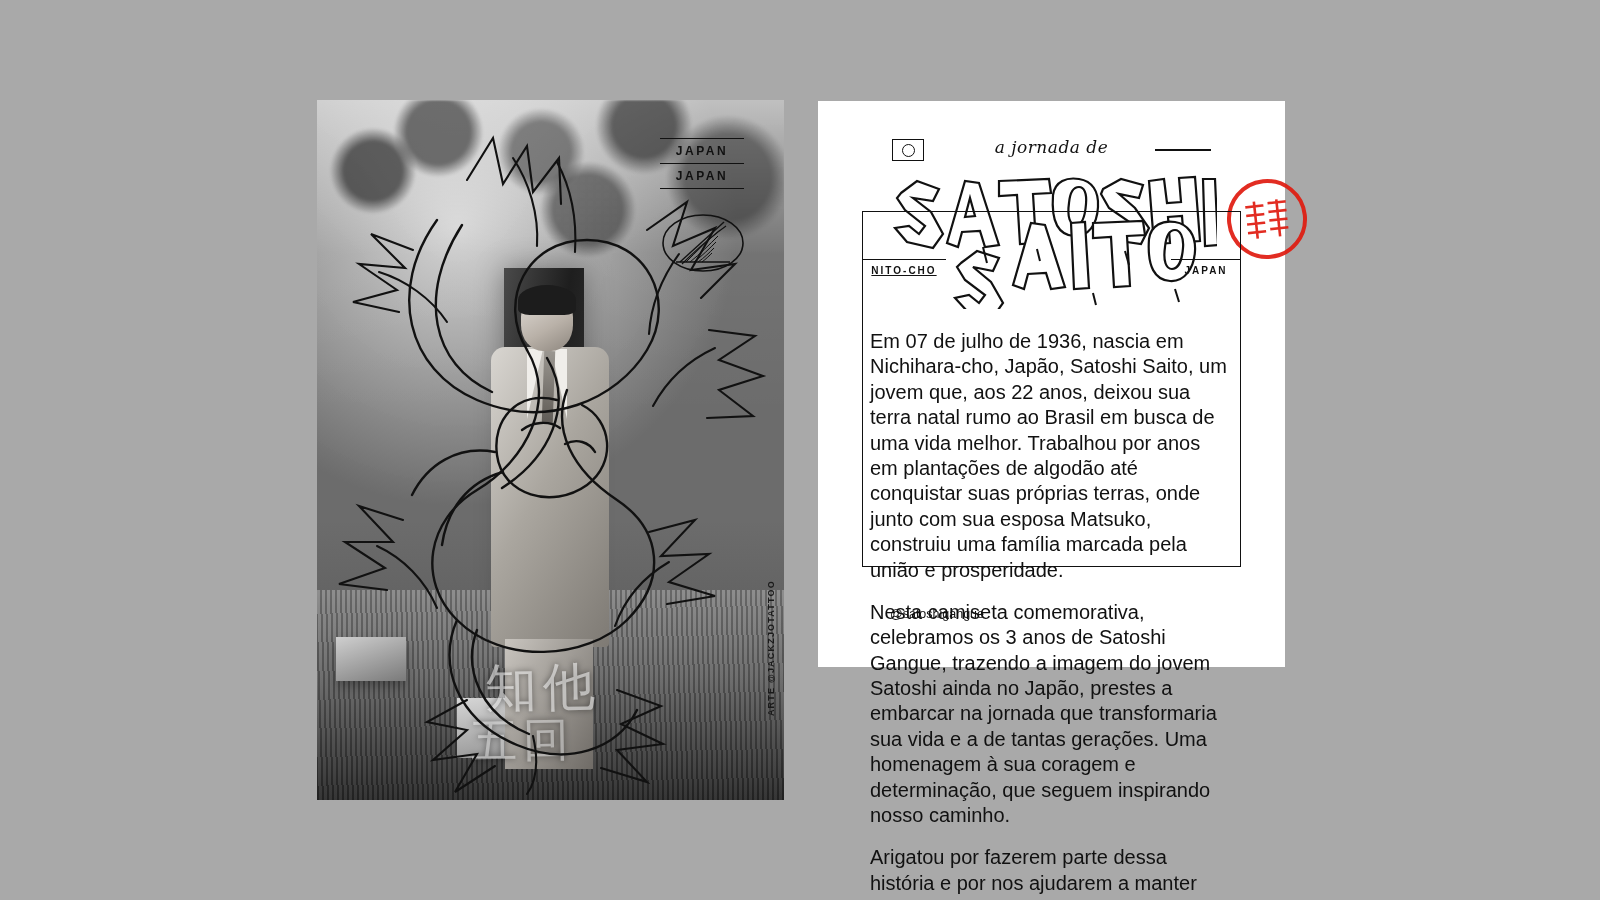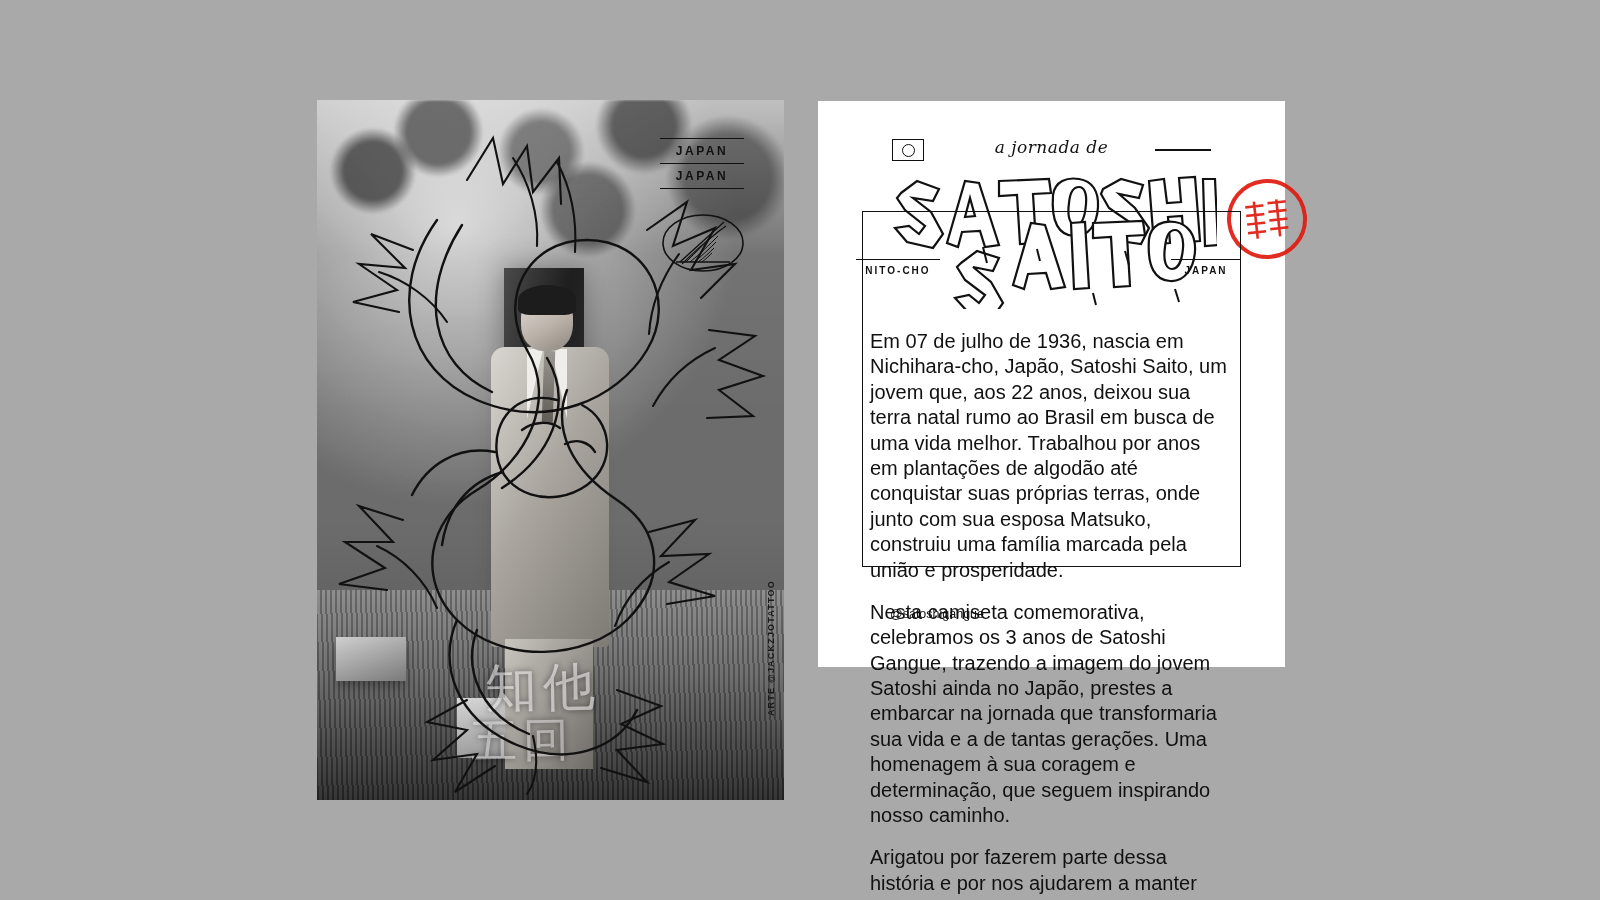--- a/index.html
+++ b/index.html
@@ -266,21 +266,21 @@
 
   .city-left, .city-right {
     position: absolute;
     top: 158px;
     font-size: 10px;
     letter-spacing: 2px;
     font-weight: 700;
     color: #111;
     text-align: center;
   }
-  .city-left { left: 38px; width: 84px; }
+  .city-left { left: 44px; width: 84px; text-decoration: underline; }
   .city-right { right: 44px; width: 70px; }
   .city-left .bar, .city-right .bar {
     height: 1.4px;
     background: #111;
     margin-bottom: 5px;
   }
 
   .red-seal {
     position: absolute;
     right: -22px;

